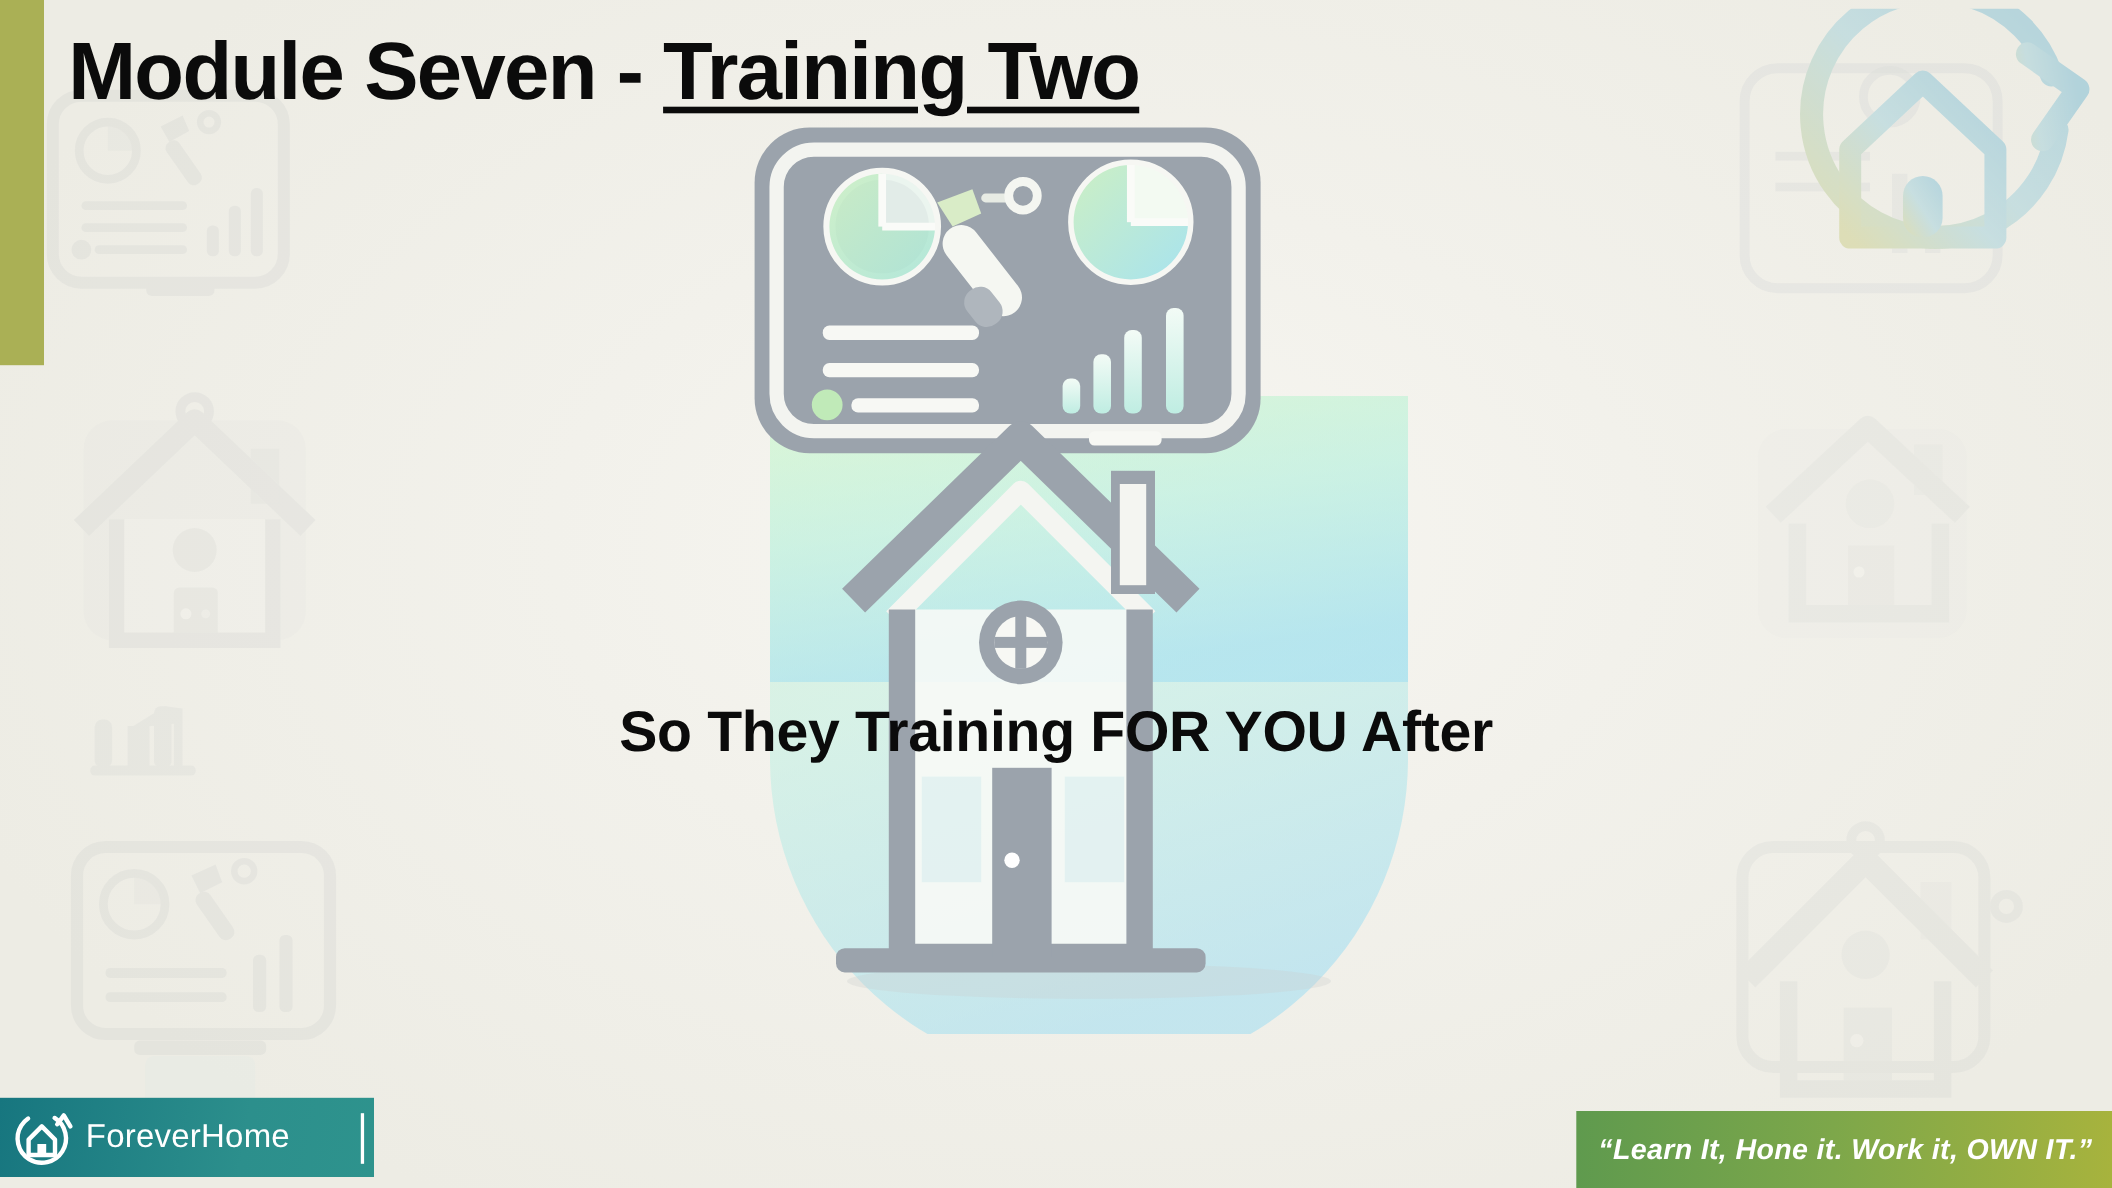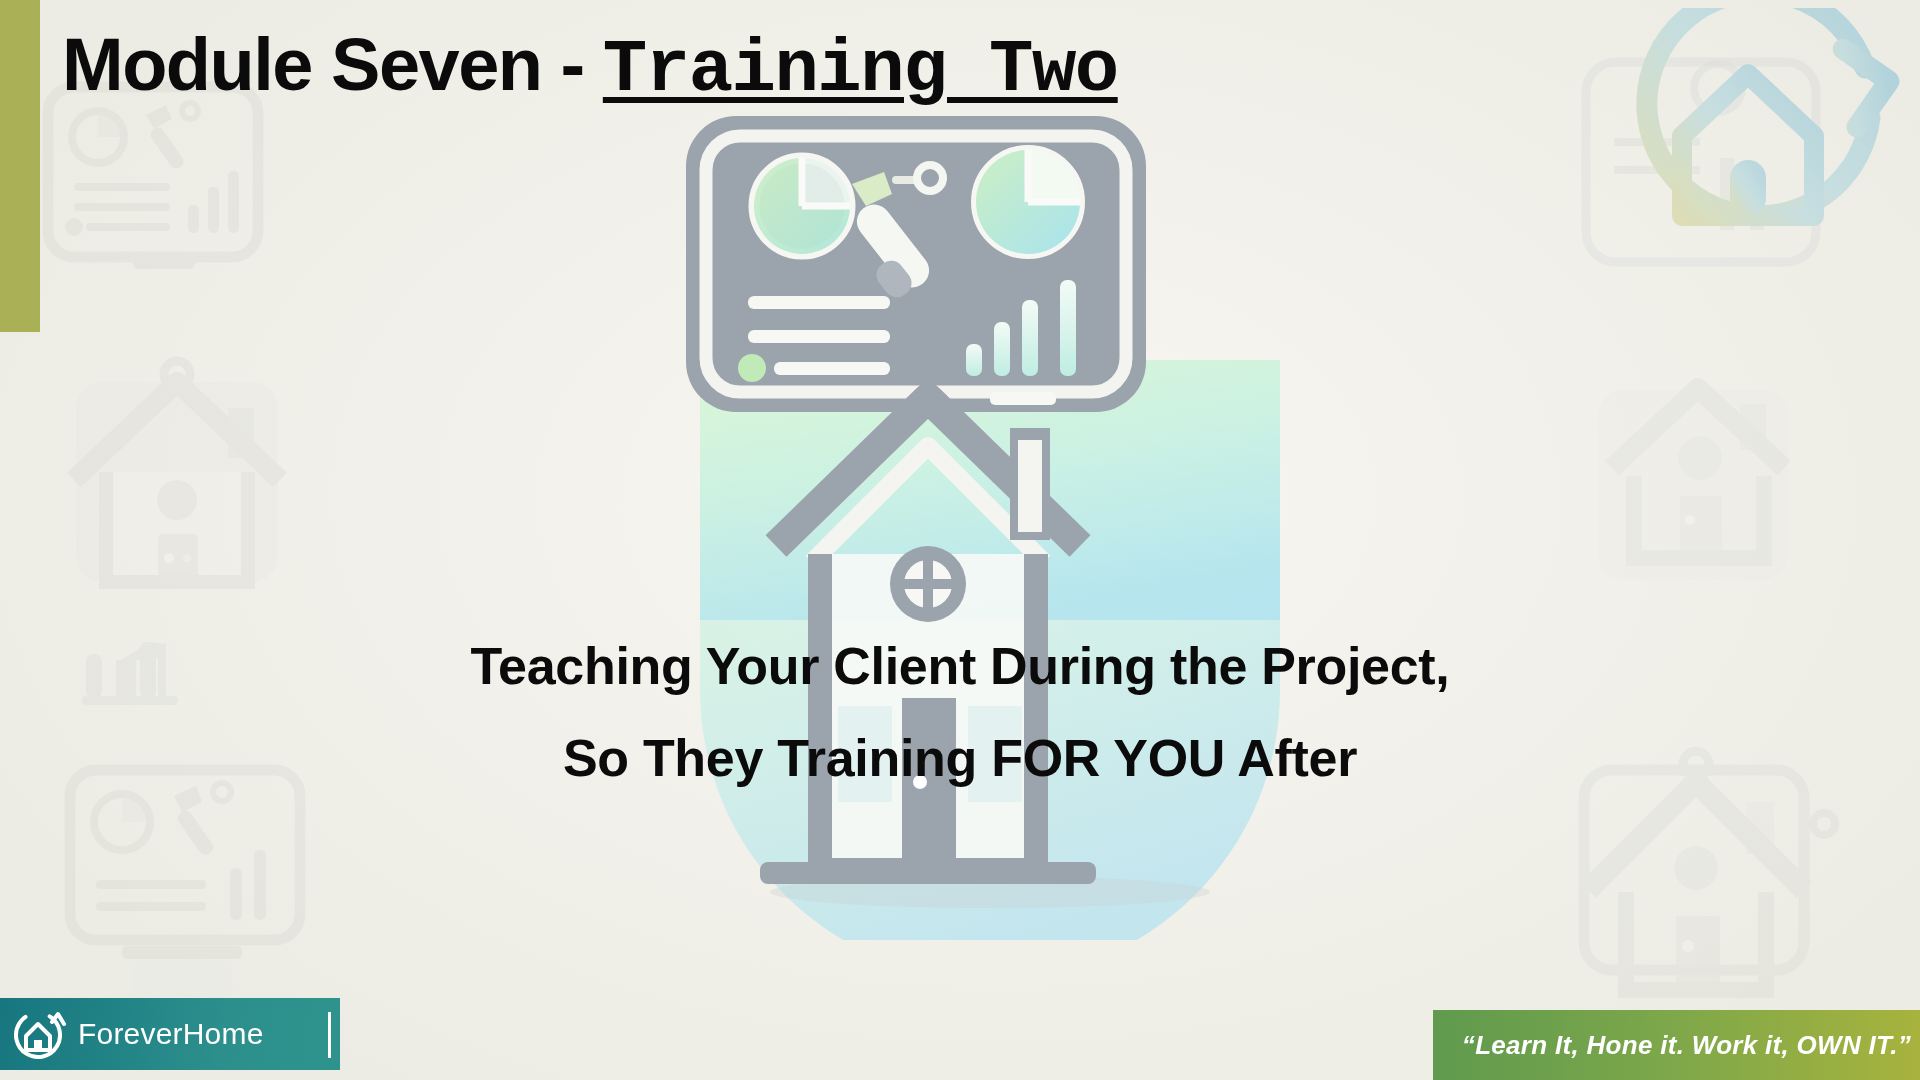--- a/index.html
+++ b/index.html
@@ -42,21 +42,21 @@
   #title {
     position:absolute;
     left:62px; top:22px;
     z-index:10;
     font-size:74px;
     font-weight:700;
     letter-spacing:-1.5px;
     color:#0B0B0B;
     white-space:nowrap;
   }
-  #title .u { text-decoration:underline; text-decoration-thickness:6px; text-underline-offset:7px;font-family:Liberation Mono, monospace; }
+  #title .u { text-decoration:underline; text-decoration-thickness:6px; text-underline-offset:7px; }
 
   #subtitle {
     position:absolute;
     left:100px; top:440px;
     z-index:10;
     font-size:66px;
     font-weight:700;
     letter-spacing:-1px;
     color:#0B0B0B;
     white-space:nowrap;
@@ -101,21 +101,21 @@
   }
 
   
   #tagline-bar {
     position:absolute;
     right:0; bottom:0;
     left:1433px;
     height:70px;
     background:linear-gradient(90deg,#5F9A4E 0%,#7DA74A 48%,#A7B33D 100%);
     z-index:20;
-    display:flex; align-items:center; justify-content:center;padding-left:20px;
+    display:flex; align-items:center; justify-content:flex-start;padding-left:20px;
   }
   #tagline-text {
     color:#FFFFFF;
     font-style:italic;
     font-weight:700;
     font-size:26px;
     letter-spacing:.3px;
     white-space:nowrap;
   }
 </style>
@@ -318,21 +318,20 @@
         <rect x="158" y="596" width="54" height="96" fill="#DDEFEF" opacity=".75"></rect>
         <rect x="288" y="596" width="54" height="96" fill="#DDEFEF" opacity=".75"></rect>
       </g>
     </svg>
   </div>
 
   <h1 id="title"><span>Module Seven - </span><span class="u">Training Two</span></h1>
 
 
   <div id="body-text">
-    <div>Teaching Your Client During the Project,</div>
     <div>So They Training FOR YOU After</div>
   </div>
 
   <div id="logo-bar">
     <span id="logo-mark">
       <svg viewBox="0 0 56 56">
         <circle cx="26" cy="29" r="22" fill="none" stroke="#FFFFFF" stroke-width="4" stroke-linecap="round" stroke-dasharray="112 26" transform="rotate(-58 26 29)"></circle>
         <path d="M40 16 L46 8 L52 18" fill="none" stroke="#FFFFFF" stroke-width="4" stroke-linecap="round" stroke-linejoin="round"></path>
         <path d="M14 30 L26 18 L38 30 L38 44 L14 44 Z" fill="none" stroke="#FFFFFF" stroke-width="4" stroke-linejoin="round"></path>
         <rect x="22" y="34" width="8" height="10" fill="#FFFFFF"></rect>

